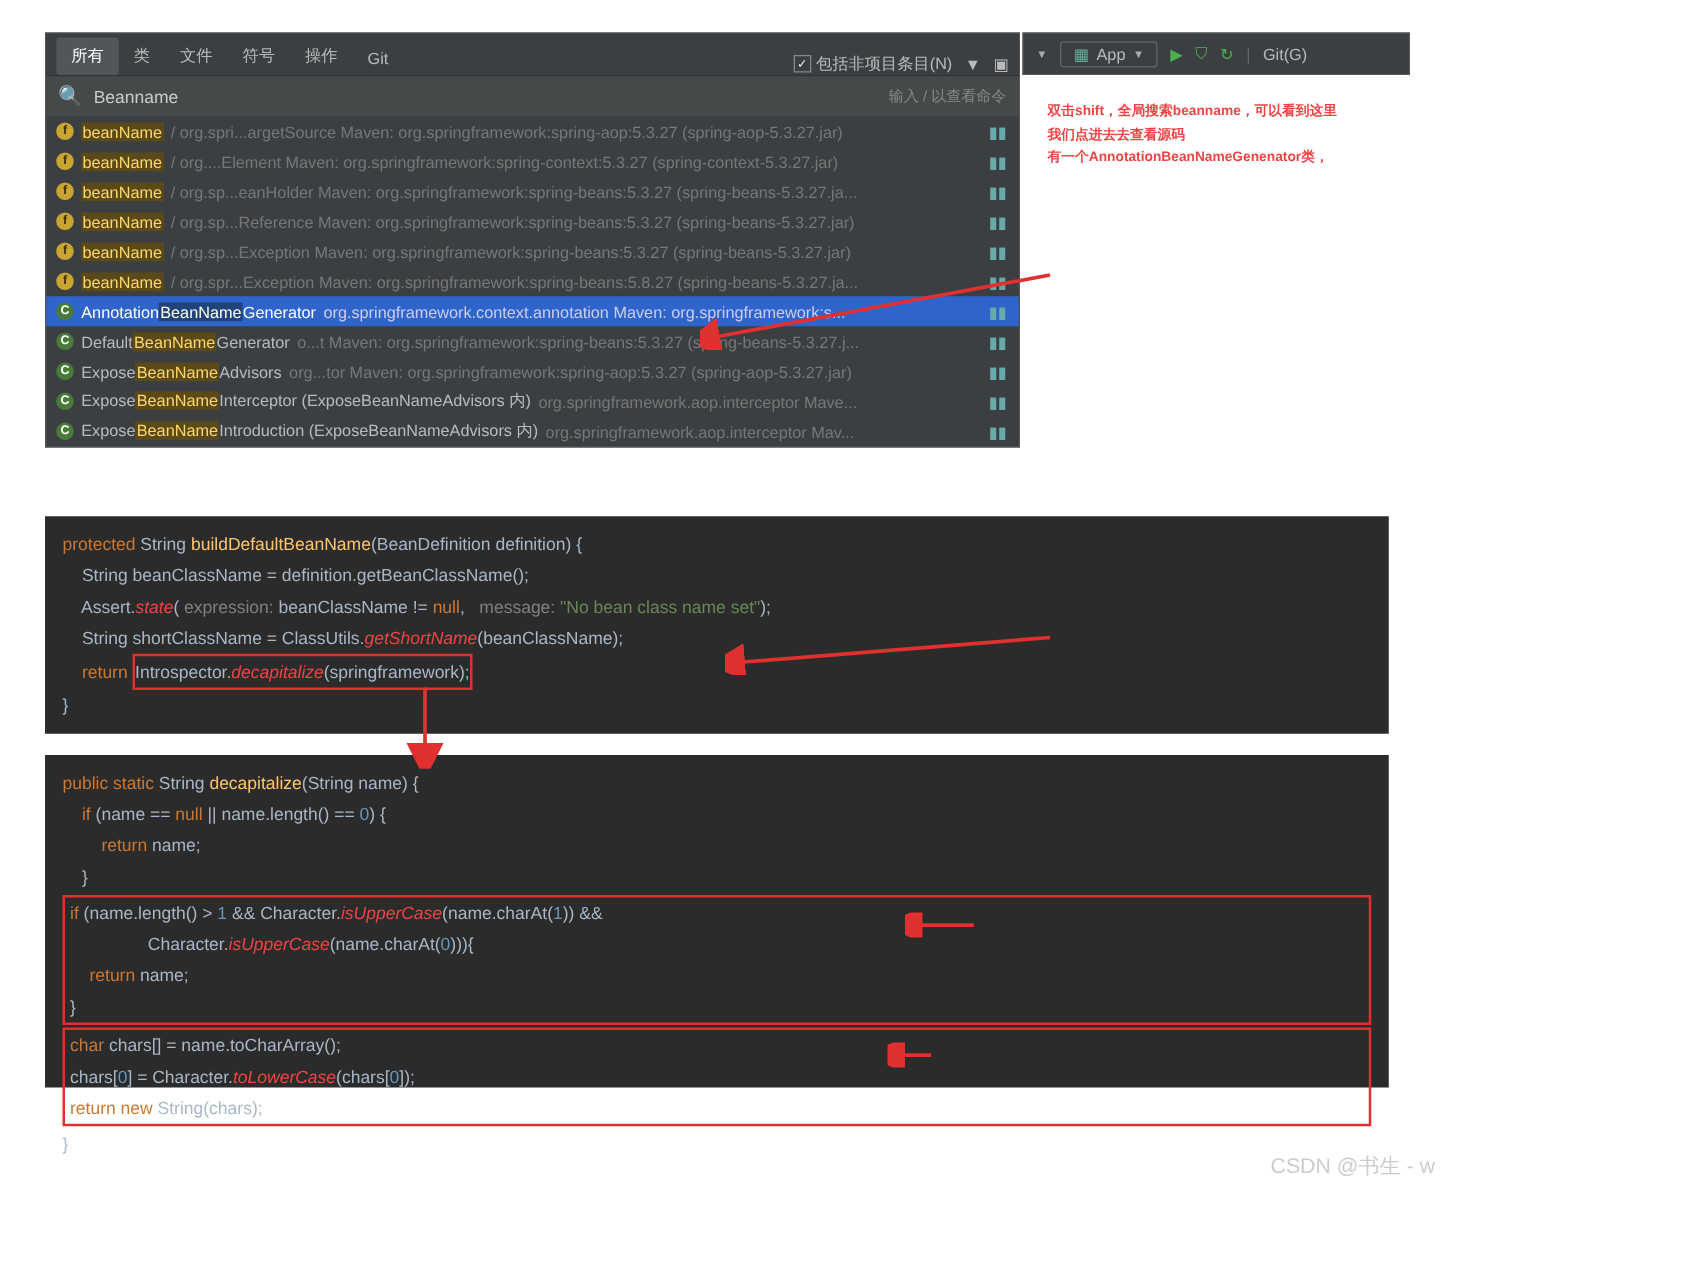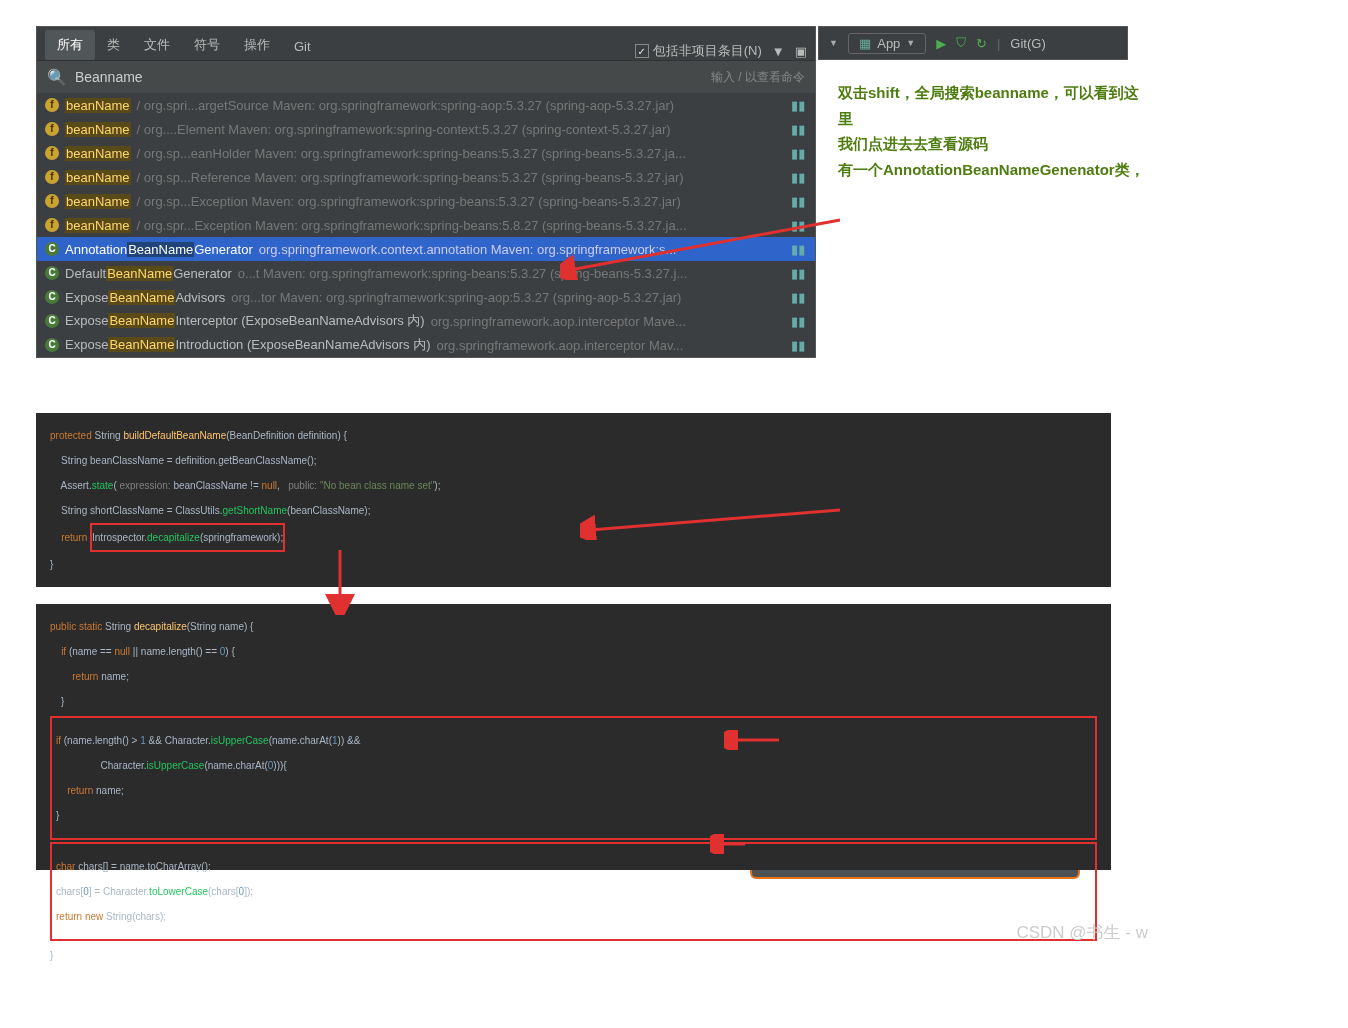--- a/index.html
+++ b/index.html
@@ -23,37 +23,37 @@
 .result.selected .ctx{color:#cce}
 .ricon{width:14px;height:14px;border-radius:7px;display:inline-block;text-align:center;font-size:10px;line-height:14px;font-weight:bold}
 .ricon.f{background:#c9a431;color:#3b2a00}
 .ricon.c{background:#4a7a3a;color:#fff}
 .hl{background:#5a4a1a;color:#ffd76a;padding:0 1px}
 .result.selected .hl{background:#20447a;color:#ffe}
 .lib{margin-left:auto;width:16px;color:#6aa}
 .toolbar{position:absolute;left:818px;top:26px;height:34px;display:flex;align-items:center;gap:10px;background:#3c3f41;color:#bbb;padding:0 10px;border:1px solid #555;font-size:13px;width:310px}
 .app-btn{border:1px solid #666;padding:2px 10px;display:flex;align-items:center;gap:6px;border-radius:3px}
 .tri{font-size:9px;color:#aaa}
-.annotation{position:absolute;color:#4d7c0f;font-size:15px;font-weight:bold;line-height:1.7}
+.annotation{position:absolute;color:#ef4444;font-size:11px;font-weight:bold;line-height:1.7}
 .ann1{left:838px;top:80px;width:310px}
 .ann2{left:844px;top:418px;width:300px}
 .ann3{left:784px;top:694px;width:288px;border:2px solid #e8751a;border-radius:6px;padding:6px 10px;background:rgba(60,63,65,0.9)}
 .ann4{left:750px;top:812px;width:330px;border:2px solid #e8751a;border-radius:6px;padding:6px 10px;background:rgba(60,63,65,0.9)}
-.code-block{position:absolute;background:#2b2b2b;color:#a9b7c6;padding:10px 0;font-size:10px;line-height:25px}
+.code-block{position:absolute;background:#2b2b2b;color:#a9b7c6;padding:10px 0;font-size:14px;line-height:25px}
 .code1{left:36px;top:413px;width:1075px}
 .code2{left:36px;top:604px;width:1075px;height:266px}
 .code-line{padding:0 14px;white-space:pre}
 .kw{color:#cc7832}
 .str{color:#6a8759}
 .fn{color:#ffc66d}
-.it{color:#22c55e}
+.it{font-style:italic;color:#ef4444}
 .num{color:#6897bb}
 .pr{color:#808080}
 .redbox{border:2px solid #e03030;display:inline-block}
-.redbox-block{border:2px solid #e03030;margin:2px 14px;padding:10px 4px}
+.redbox-block{border:2px solid #e03030;margin:2px 14px;padding:0 4px}
 svg.arrow{position:absolute;pointer-events:none}
 .watermark{position:absolute;right:200px;bottom:84px;color:#ccc;font-size:17px}
 </style>
 </head>
 <body>
 
 <div class="toolbar">
   <span class="tri">▼</span>
   <div class="app-btn">
     <span style="color:#6a9">▦</span>
@@ -175,21 +175,21 @@
   <div>接返回这个name</div>
 </div>
 <div class="annotation ann4">
   <div>否则将name转换为字符数组，取出第一</div>
   <div>个字符，转换为小写，返回这个name</div>
 </div>
 
 <div class="code-block code1 mono">
 <div class="code-line"><span class="kw">protected</span><span> String </span><span class="fn">buildDefaultBeanName</span><span>(BeanDefinition definition) {</span></div>
 <div class="code-line">    String beanClassName = definition.getBeanClassName();</div>
-<div class="code-line"><span>    Assert.</span><span class="it">state</span><span>( </span><span class="pr">expression:</span><span> beanClassName != </span><span class="kw">null</span><span>,   </span><span class="pr">public:</span><span class="str"> "No bean class name set"</span><span>);</span></div>
+<div class="code-line"><span>    Assert.</span><span class="it">state</span><span>( </span><span class="pr">expression:</span><span> beanClassName != </span><span class="kw">null</span><span>,   </span><span class="pr">message:</span><span class="str"> "No bean class name set"</span><span>);</span></div>
 <div class="code-line"><span>    String shortClassName = ClassUtils.</span><span class="it">getShortName</span><span>(beanClassName);</span></div>
 <div class="code-line"><span>    </span><span class="kw">return</span><span> </span><span class="redbox"><span>Introspector.</span><span class="it">decapitalize</span><span>(springframework);</span></span></div>
 <div class="code-line">}</div>
 </div>
 
 <div class="code-block code2 mono">
 <div class="code-line"><span class="kw">public static</span><span> String </span><span class="fn">decapitalize</span><span>(String name) {</span></div>
 <div class="code-line"><span>    </span><span class="kw">if</span><span> (name == </span><span class="kw">null</span><span> || name.length() == </span><span class="num">0</span><span>) {</span></div>
 <div class="code-line"><span>        </span><span class="kw">return</span><span> name;</span></div>
 <div class="code-line">    }</div>

